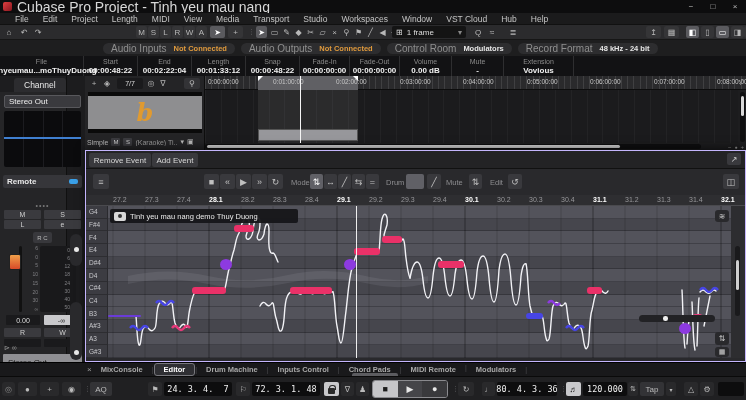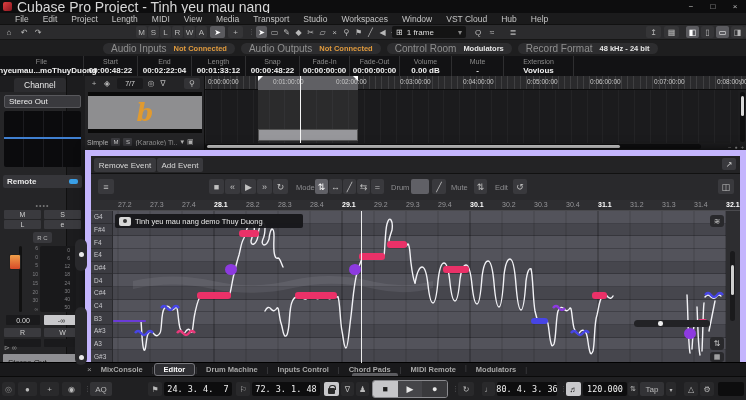--- a/index.html
+++ b/index.html
@@ -91,21 +91,21 @@
   .ov-video{position:absolute;left:53px;bottom:2px;width:100px;height:12px;background:#97979b;border:1px solid #555;}
   .ov-playhead{position:absolute;left:95px;top:0;width:1px;height:67px;background:#f5f5f5;z-index:5;}
   .ov-hscroll{position:absolute;left:0;right:45px;bottom:1px;height:5px;background:#0f0f10;border-radius:3px;}
   .ov-hthumb{position:absolute;left:2px;top:1px;width:413px;height:3px;background:#d8d8d8;border-radius:2px;}
   .ov-zoomctl{position:absolute;right:2px;bottom:0;height:7px;display:flex;align-items:center;gap:3px;font-size:6px;color:#999;}
   .ov-vscroll{position:absolute;right:1px;top:16px;width:5px;height:50px;background:#0f0f10;border-radius:3px;}
   .ov-vthumb{position:absolute;left:1px;top:4px;width:3px;height:20px;background:#d8d8d8;border-radius:2px;}
   .ov-filter{position:absolute;right:1px;top:1px;width:9px;height:11px;font-size:7px;color:#999;display:flex;align-items:center;justify-content:center;}
 
   
-  #editor{position:absolute;left:0;top:74px;right:0;bottom:0;background:#29292c;border:6px solid #c4b5fd;box-shadow:0 -3px 8px rgba(0,0,0,0.5);}
+  #editor{position:absolute;left:0;top:74px;right:0;bottom:0;background:#29292c;border:1px solid #c4b5fd;box-shadow:0 -3px 8px rgba(0,0,0,0.5);}
   .ev-row{position:absolute;left:0;top:0;right:0;height:18px;background:#232325;border-bottom:1px solid #111;}
   .ev-btn{position:absolute;top:2px;height:14px;background:#39393d;border-radius:2px;font-size:8px;color:#d8d8d8;display:flex;align-items:center;justify-content:center;}
   .ev-pop{position:absolute;right:4px;top:2px;width:14px;height:12px;background:#39393d;border-radius:2px;font-size:8px;color:#ccc;display:flex;align-items:center;justify-content:center;}
   .etb{position:absolute;left:0;top:18px;right:0;height:26px;background:#29292c;}
   .eb{position:absolute;top:5px;height:15px;display:flex;align-items:center;justify-content:center;font-size:9px;color:#c0c0c0;background:#39393d;border-radius:2px;}
   .eb.active{background:#606066;color:#fff;}
   .elabel{position:absolute;top:9px;font-size:7.5px;color:#8d8d90;}
   .eruler{position:absolute;left:0;top:44px;right:0;height:11px;background:#2e2e31;border-bottom:1px solid #4a4a4e;}
   .eruler-canvas{position:absolute;left:22px;right:14px;top:0;bottom:0;}
   .etick{position:absolute;top:1px;font-size:7px;color:#97979a;}

